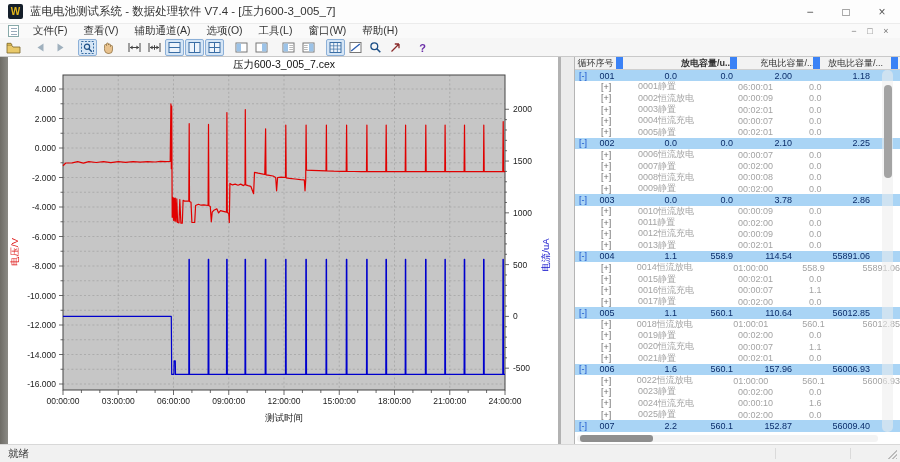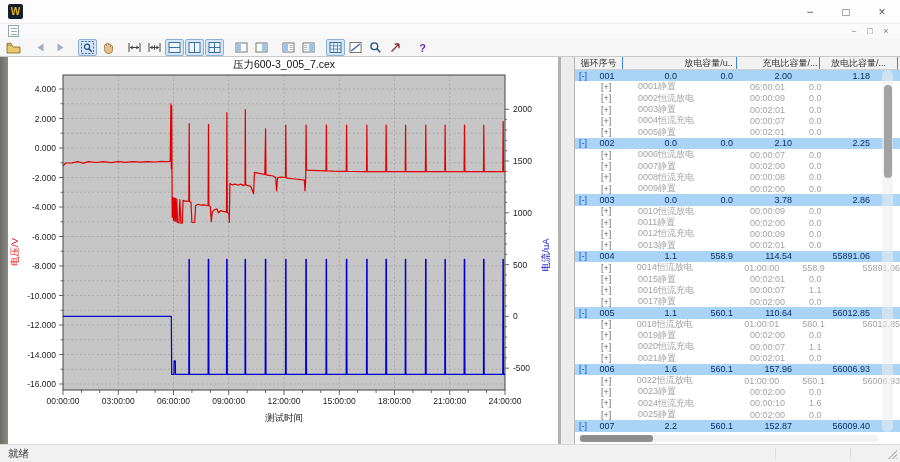--- a/index.html
+++ b/index.html
@@ -31,60 +31,70 @@
 
   
   .content{position:absolute;top:57px;left:0;right:0;height:387px;background:#ececec}
   .left-strip{position:absolute;left:0;top:0;width:8px;height:100%;background:linear-gradient(90deg,#6e6c66,#8b8a85)}
   .chart-panel{position:absolute;left:8px;top:0;width:550px;height:100%;background:#fff}
   .splitter{position:absolute;left:558px;top:0;width:3px;height:100%;background:#b2b2b2}
 
   
   .table-panel{position:absolute;left:574px;top:0;right:0;height:100%;background:#fff;border-left:1px solid #b5b5b5;overflow:hidden}
   .thead{display:flex;height:13px;background:#f2f2f2;border-bottom:1px solid #cfcfcf;font-size:9px;color:#333}
-  .th{border-right:1px solid #3b82f6;display:flex;align-items:center;justify-content:center;overflow:hidden;white-space:nowrap}
+  .th{border-right:7px solid #3b82f6;display:flex;align-items:center;justify-content:center;overflow:hidden;white-space:nowrap}
   .th.fill{flex:1;border-right:none}
   .tbody{position:relative}
   .trow{display:flex;height:11.3px;font-size:9px;align-items:center;white-space:nowrap;overflow:visible}
   .trow.cycle{background:#a9d4f5;color:#0b2d6b}
   .trow.step{color:#a3a3a3}
   .exp{width:16px;padding-left:4px;color:#1a55cc}
   .cid{width:32px;text-align:center}
   .num{text-align:right;padding-right:4px}
   .w1{width:58px}.w2{width:56px}.w3{width:59px}.w4{width:78px}
   .sexp{margin-left:26px;width:37px;color:#6e6e6e}
   .sname{width:100px;overflow:hidden}
-  .stime{width:59px;text-align:center}
+  .stime{width:59px;text-align:left}
   .sval{width:60px;padding-left:12px}
   .sextra{padding-left:14px}
   .vscroll{position:absolute;right:7px;top:13px;width:11px;height:362px;background:rgba(236,236,236,.55);border-radius:5px}
   .vthumb{position:absolute;top:15px;left:1.5px;width:8px;height:93px;background:#a3a3a3;border-radius:4px}
   .hscroll{position:absolute;left:2px;right:22px;bottom:2px;height:7px;background:rgba(240,240,240,.8);border-radius:3px}
   .hthumb{position:absolute;left:3px;top:0;width:73px;height:100%;background:#8f8f8f;border-radius:3px}
 
   
   .statusbar{position:absolute;bottom:0;left:0;right:0;height:18px;background:#f1f1f1;border-top:1px solid #d8d8d8;display:flex;align-items:center;font-size:10.5px;color:#333;padding-left:8px}
   .spane{position:absolute;top:3px;bottom:3px;border-left:1px solid #dadada}
   .grip{position:absolute;right:3px;bottom:3px;width:10px;height:10px;background:
     linear-gradient(135deg,transparent 50%,#bbb 50%,#bbb 60%,transparent 60%,transparent 70%,#bbb 70%,#bbb 80%,transparent 80%,transparent 90%,#bbb 90%)}
 </style>
 </head>
 <body>
 
 <div class="titlebar">
   <div class="app-icon">W</div>
+  <div class="title-text">蓝电电池测试系统 - 数据处理软件 V7.4 - [压力600-3_005_7]</div>
   <div class="win-btns">
     <div class="win-btn">−</div>
     <div class="win-btn">□</div>
     <div class="win-btn">×</div>
   </div>
 </div>
 
 <div class="menubar">
   <div class="doc-icon"></div>
+  <div id="menu-items" style="display:flex;height:100%">
+      <div class="menu-item">文件(F)</div>
+      <div class="menu-item">查看(V)</div>
+      <div class="menu-item">辅助通道(A)</div>
+      <div class="menu-item">选项(O)</div>
+      <div class="menu-item">工具(L)</div>
+      <div class="menu-item">窗口(W)</div>
+      <div class="menu-item">帮助(H)</div>
+    </div>
   <div class="mdi-btns">
     <div class="mdi-btn">−</div>
     <div class="mdi-btn">□</div>
     <div class="mdi-btn">×</div>
   </div>
 </div>
 
 <div class="toolbar">
   <div id="toolbar-icons" style="display:flex;align-items:center">
       <div class="tbtn">
@@ -363,21 +373,21 @@
           <polyline points="55.0,108.7 57.8,106.0 64.2,105.8 69.7,104.7 75.3,106.2 80.8,104.6 88.2,105.5 95.5,104.7 102.9,105.6 110.3,104.7 117.6,105.3 125.0,104.6 132.4,105.2 139.7,104.7 147.1,105.0 152.6,104.3 158.1,104.7 162.2,104.4 162.9,46.8 163.3,111.7 163.7,49.0 164.2,160.3 164.9,140.4 165.5,163.3 166.1,141.2 166.8,164.0 167.3,141.2 168.1,164.8 168.8,141.9 169.6,165.5 171.0,165.9 171.8,142.6 172.9,166.2 174.3,166.2 175.1,143.4 176.6,144.1 180.8,144.1 181.2,66.7 181.5,144.4 183.0,145.3 183.9,165.5 186.7,165.5 187.6,148.5 190.4,147.3 193.1,148.2 195.9,147.8 200.1,148.5 200.5,67.4 200.9,148.8 202.3,149.6 203.3,164.8 204.2,155.2 206.0,153.2 208.8,151.8 210.6,155.9 212.5,153.7 215.2,154.4 218.5,155.2 218.9,55.6 219.3,155.6 220.8,156.6 221.3,165.5 221.9,126.4 224.4,127.9 227.2,127.1 230.0,128.2 232.7,127.1 235.5,128.6 237.0,127.6 237.3,52.6 237.7,127.9 240.1,128.6 242.8,129.3 245.6,136.7 246.5,115.3 250.2,116.1 253.9,116.8 256.8,117.5 257.6,71.8 258.0,117.8 261.3,118.4 265.0,119.0 267.7,120.5 268.6,133.8 269.6,120.5 273.2,120.1 277.5,120.5 277.8,68.1 278.2,120.8 281.5,121.4 287.0,122.0 292.6,122.6 296.3,122.9 297.0,133.8 297.7,123.2 298.1,68.1 298.5,113.1 303.6,113.4 311.0,113.7 318.0,113.9 318.4,68.1 318.7,113.9 325.7,114.2 333.1,114.3 338.2,114.3 338.6,68.1 339.0,114.3 346.0,114.5 353.3,114.6 358.5,114.6 358.9,68.1 359.2,114.6 368.1,114.6 377.8,114.6 378.2,68.1 378.6,114.6 386.5,114.6 397.2,114.6 397.6,68.1 397.9,114.6 406.8,114.6 417.4,114.6 417.8,68.1 418.2,114.6 427.0,114.6 436.8,114.6 437.1,68.1 437.5,114.6 447.3,114.6 456.1,114.6 456.5,68.1 456.9,114.6 465.7,114.6 475.5,114.6 475.8,68.1 476.2,114.6 484.1,114.6 494.8,114.6 495.2,64.5 495.5,114.6 497.0,114.6" fill="none" stroke="#e00000" stroke-width="1.2" stroke-linejoin="round"></polyline>
         </svg></div>
   </div>
 
   <div class="splitter"></div>
 
   <div class="table-panel">
     <div class="thead" id="table-head">
         <div class="th" style="width: 48px;">循环序号</div>
         <div class="th" style="width: 58px; margin-top: 48px;">充电容量/u..</div>
-        <div class="th" style="width: 56px;">放电容量/u..</div>
+        <div class="th" style="width: 56px; font-weight: bold;">放电容量/u..</div>
         <div class="th" style="width: 59px; margin-left: 24px;">充电比容量/...</div>
         <div class="th" style="width: 78px;">放电比容量/...</div>
         <div class="th fill"></div>
       </div>
     <div class="tbody" id="table-body">
         <div class="trow cycle">
           <span class="exp">[-]</span>
           <span class="cid">001</span>
           <span class="num w1">0.0</span>
           <span class="num w2">0.0</span>

